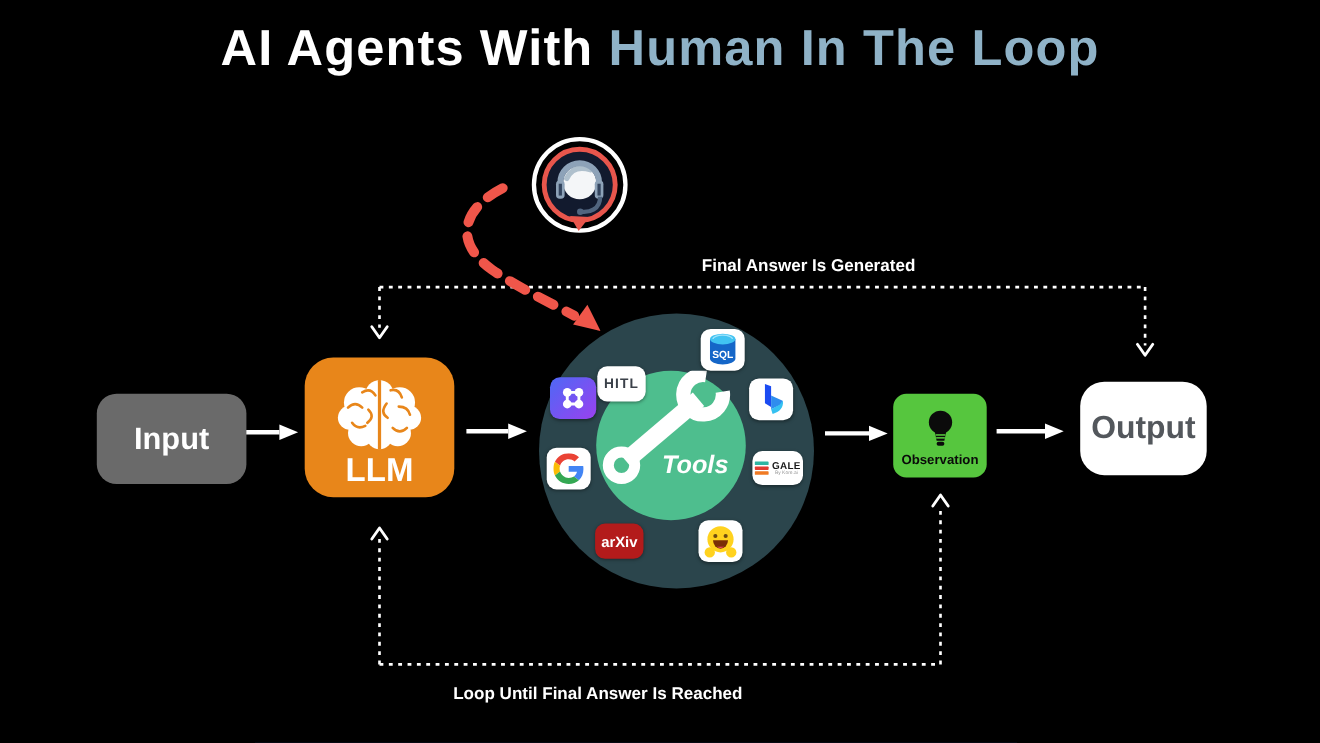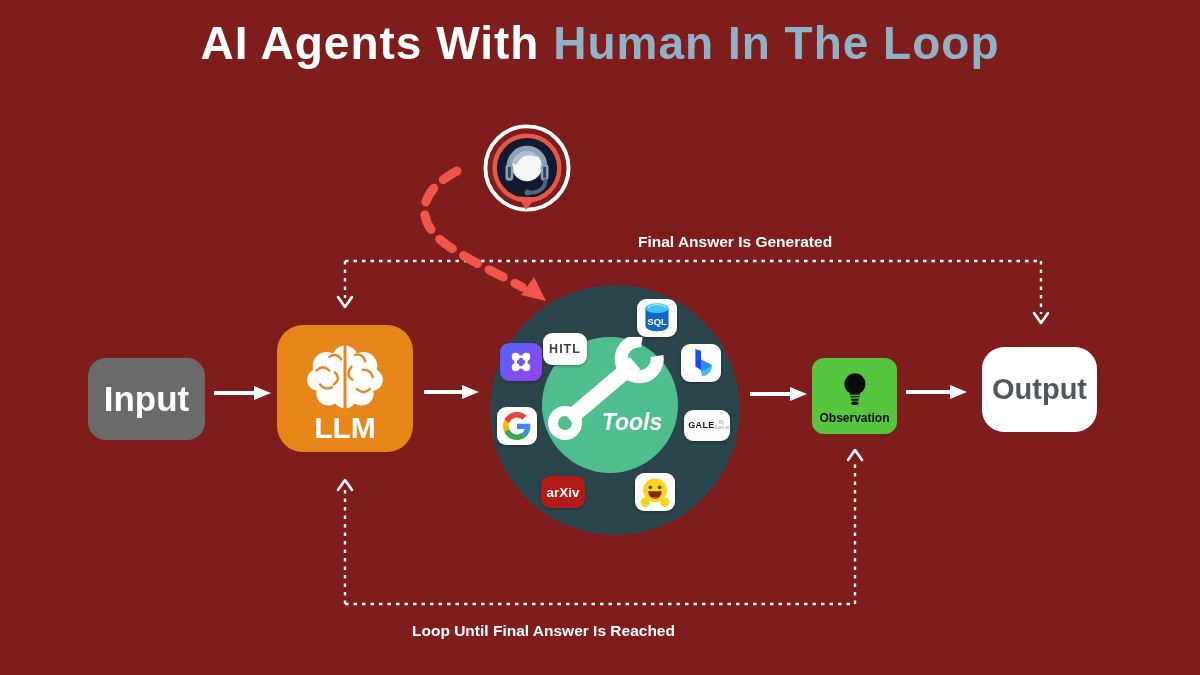--- a/index.html
+++ b/index.html
@@ -1,50 +1,50 @@
 <!DOCTYPE html>
 <html><head>
 <meta charset="utf-8">
 <style>
   html,body{margin:0;padding:0;background:#0b1120;}
   .stage{
     position:relative;width:1200px;height:675px;overflow:hidden;
-    background:#7f1d1d;
+    background:#000000;
     font-family:"Liberation Sans", sans-serif;
   }
   .abs{position:absolute;}
   .title{
     left:0;top:16px;width:100%;text-align:center;
     font-size:46px;font-weight:bold;letter-spacing:1px;color:#ffffff;
   }
   .title .hl{color:#8FB2C7;}
   .node{
     position:absolute;display:flex;align-items:center;justify-content:center;
     font-weight:bold;box-sizing:border-box;
   }
-  #input-box{left:88px;top:358px;width:117px;height:82px;background:#6A6A6A;border-radius:18px;color:#fff;font-size:35px;}
+  #input-box{left:88px;top:358px;width:136px;height:82px;background:#6A6A6A;border-radius:18px;color:#fff;font-size:28px;}
   #llm-box{left:277px;top:325px;width:136px;height:127px;background:#E8861A;border-radius:26px;flex-direction:column;color:#fff;font-size:30px;padding-top:8px;}
   #llm-box .brain{margin-bottom:-2px;}
   #tools-outer{left:490px;top:285px;width:250px;height:250px;border-radius:50%;background:#2B454C;}
   #tools-inner{left:542px;top:337px;width:136px;height:136px;border-radius:50%;background:#4EBE8E;}
   #tools-label{left:572px;top:409px;width:120px;text-align:center;color:#fff;font-weight:bold;font-size:23px;font-style:italic;}
   .tile{
     position:absolute;background:#ffffff;border-radius:9px;
     display:flex;align-items:center;justify-content:center;box-sizing:border-box;
     box-shadow:0 1px 3px rgba(0,0,0,0.35);
   }
   #tile-hitl{left:543px;top:301px;width:44px;height:32px;color:#3B4149;font-size:12.5px;font-weight:bold;letter-spacing:1px;margin-top:32px;}
   #tile-sql{left:637px;top:299px;width:40px;height:38px;}
   #tile-ai{left:500px;top:343px;width:42px;height:38px;background:linear-gradient(135deg,#4E68F5,#9A41F0);}
   #tile-bing{left:681px;top:344px;width:40px;height:38px;}
   #tile-google{left:497px;top:407px;width:40px;height:38px;}
   #tile-gale{left:684px;top:410px;width:46px;height:31px;gap:3px;padding:2px;}
   #tile-arxiv{left:541px;top:476px;width:44px;height:32px;background:#B31B1B;color:#fff;font-size:13.5px;font-weight:bold;}
   #tile-hf{left:635px;top:473px;width:40px;height:38px;}
-  .gale-text{display:flex;flex-direction:row;line-height:1;text-align:center;}
+  .gale-text{display:flex;flex-direction:column;line-height:1;text-align:center;}
   .gale-main{font-size:9px;font-weight:bold;color:#1A1A1A;letter-spacing:0.3px;}
   .gale-sub{font-size:4.5px;color:#999;}
   #observation-box{left:812px;top:358px;width:85px;height:76px;background:#56C63E;border-radius:12px;flex-direction:column;color:#0A0A0A;font-size:12px;padding-top:4px;}
   #output-box{left:982px;top:347px;width:115px;height:85px;background:#ffffff;border-radius:22px;color:#53575C;font-size:29px;}
   .annot{position:absolute;color:#ffffff;font-weight:bold;font-size:15.5px;text-align:left;}
   #final-answer-label{left:638px;top:233px;width:280px;}
   #loop-label{left:412px;top:622px;width:335px;}
   #connectors{left:0;top:0;pointer-events:none;}
   #human-icon{left:481px;top:122px;}
 </style>

